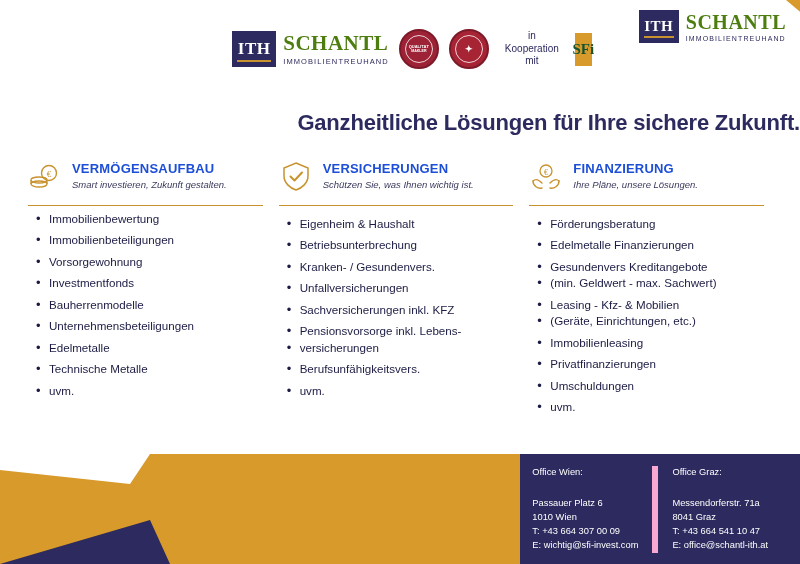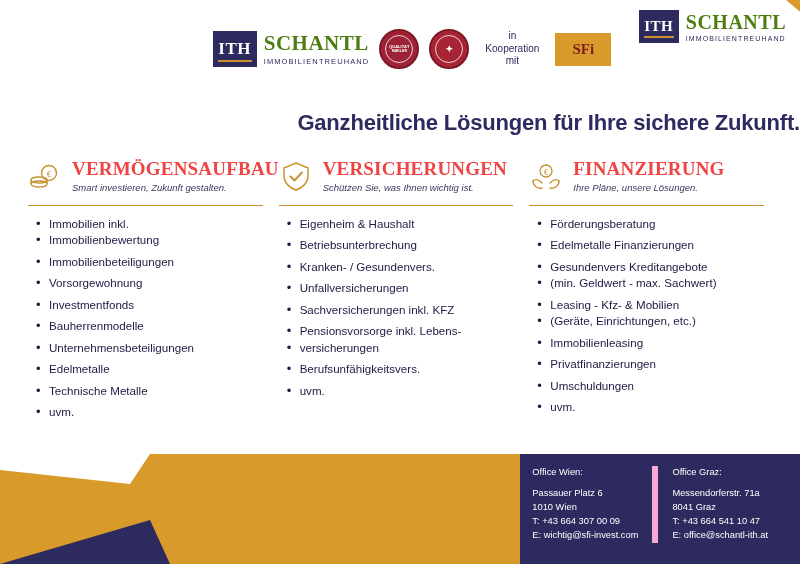--- a/index.html
+++ b/index.html
@@ -118,24 +118,24 @@
     line-height: 1.25;
     margin: 0 6px;
   }
 
   .sfi-logo {
     display: flex;
     align-items: center;
     gap: 6px;
   }
   .sfi-mark {
-    width: 56px;
+    width: 17px;
     height: 33px;
     background: #d79a2b;
-    color: #7f1d1d;
+    color: #14532d;
     display: flex;
     align-items: center;
     justify-content: center;
     font-weight: bold;
     font-size: 15px;
     font-family: "Liberation Serif", serif;
   }
   .sfi-text .sfi-name {
     font-family: "Liberation Serif", serif;
     font-weight: bold;
@@ -205,26 +205,25 @@
   }
   .col-icon {
     width: 34px;
     height: 34px;
     flex: 0 0 34px;
     display: flex;
     align-items: center;
     justify-content: center;
   }
   .col-titles .col-title {
-    font-size: 19px;
-    font-weight: bold;
-    color: #ef4444;
+    font-size: 13px;
+    font-weight: bold;
+    color: #1d4ed8;
     letter-spacing: 0.2px;
     line-height: 1.1;
-    font-family: Liberation Serif, serif;
   }
   .col-titles .col-sub {
     font-size: 9.5px;
     font-style: italic;
     color: #3a3a5e;
     margin-top: 3px;
   }
   .col-rule {
     border-bottom: 1px solid #c8932f;
     margin: 9px 4px 0 4px;
@@ -281,21 +280,21 @@
   }
   .contact-block {
     padding: 0 14px;
     font-size: 9.3px;
     line-height: 1.5;
   }
   .contact-block.second {
     border-left: 6px solid #f9a8d4;
   }
   .contact-title {
-    margin-bottom: 7px;
+    margin-bottom: 17px;
   }
 </style>
 </head>
 <body>
 
 <div class="page">
 
   <div class="header">
     <div class="gold-wedge-top"></div>
 
@@ -358,21 +357,20 @@
             <text x="21" y="18" font-size="9" text-anchor="middle" fill="#c8932f" font-family="Liberation Serif, serif">€</text>
           </svg>
         </div>
         <div class="col-titles">
           <div class="col-title">VERMÖGENSAUFBAU</div>
           <div class="col-sub">Smart investieren, Zukunft gestalten.</div>
         </div>
       </div>
       <div class="col-rule"></div>
       <ul class="items">
-        <li>Immobilien inkl.</li>
         <li style="padding-left:13px; list-style:none; margin-top:-5px;">
           <span style="position:relative;left:-0px;">Immobilienbewertung</span>
         </li>
         <li>Immobilienbeteiligungen</li>
         <li>Vorsorgewohnung</li>
         <li>Investmentfonds</li>
         <li>Bauherrenmodelle</li>
         <li>Unternehmensbeteiligungen</li>
         <li>Edelmetalle</li>
         <li>Technische Metalle</li>

